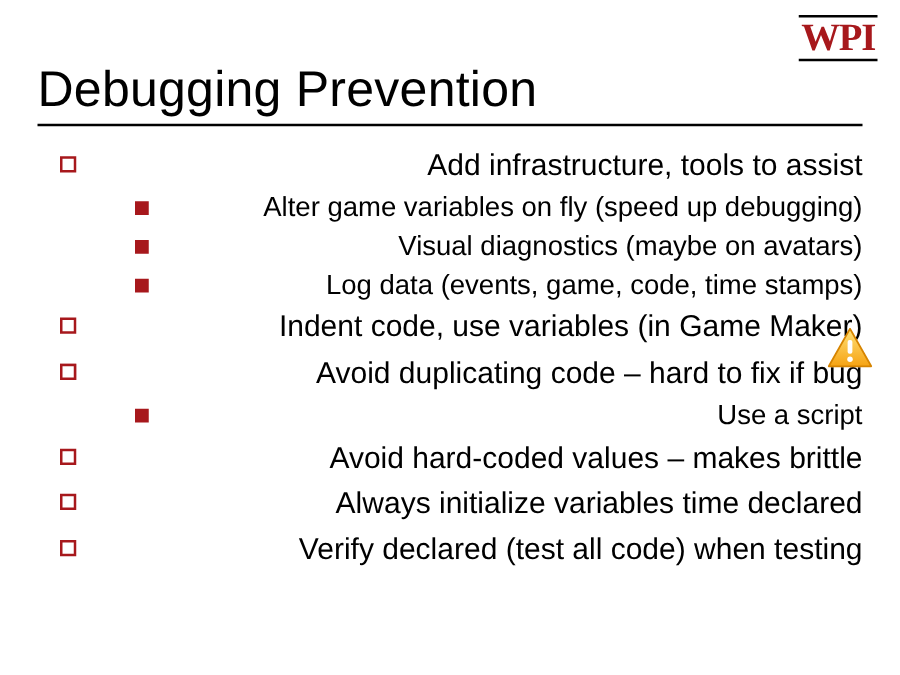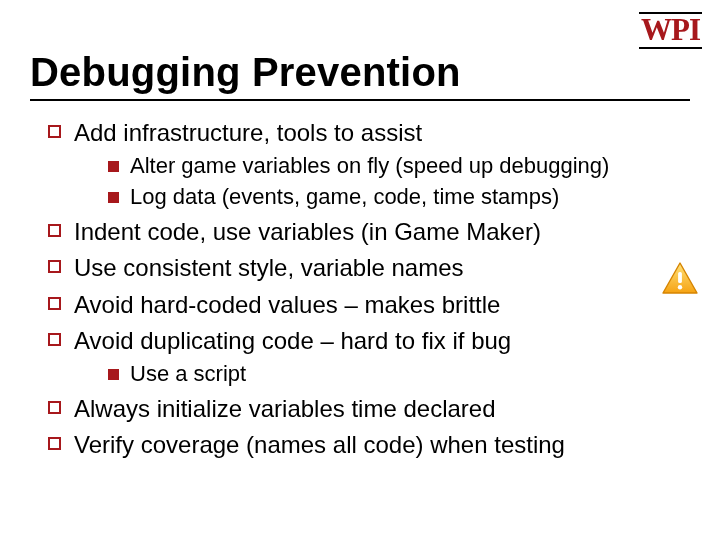--- a/index.html
+++ b/index.html
@@ -28,33 +28,34 @@
     font-size: 31px;
     color: #a7181c;
     letter-spacing: -1px;
     border-top: 2px solid #000;
     border-bottom: 2px solid #000;
     padding: 0 2px;
     line-height: 1.05;
   }
   .title {
     font-size: 40px;
-    font-weight: bold;
+    font-weight: normal;
     margin: 40px 0 4px 0;
     letter-spacing: 0.2px;
   }
   .rule {
     border: none;
     border-top: 2px solid #000;
     margin: 0 0 16px 0;
   }
   ul.top {
     list-style: none;
     margin: 0;
     padding: 0 0 0 18px;
+    text-align: right;
   }
   ul.top > li {
     position: relative;
     font-size: 24px;
     line-height: 1.35;
     padding-left: 26px;
     margin: 4px 0;
   }
   ul.top > li::before {
     content: "";
@@ -105,43 +106,43 @@
   <div class="logo">WPI</div>
 
   <h1 class="title">Debugging Prevention</h1>
   <hr class="rule">
 
   <ul class="top">
     <li>
       <span>Add infrastructure, tools to assist</span>
       <ul class="sub">
         <li>Alter game variables on fly (speed up debugging)</li>
+        <li>Visual diagnostics  (maybe on avatars)</li>
         <li>Log data (events, game, code, time stamps)</li>
       </ul>
     </li>
     <li>
       <span>Indent code, use variables (in Game Maker)</span>
     </li>
     <li>
-      <span>Use consistent style, variable names</span>
-    </li>
-    <li>
-      <span>Avoid hard-coded values – makes brittle</span>
     </li>
     <li>
       <span>Avoid duplicating code – hard to fix if bug</span>
       <ul class="sub">
         <li>Use a script</li>
       </ul>
     </li>
     <li>
+      <span>Avoid hard-coded values – makes brittle</span>
+    </li>
+    <li>
       <span>Always initialize variables time declared</span>
     </li>
     <li>
-      <span>Verify coverage (names all code) when testing</span>
+      <span>Verify declared (test all code) when testing</span>
     </li>
   </ul>
 
   <div class="warn">
     <svg viewBox="0 0 36 33">
       <defs>
         <linearGradient id="g" x1="0" y1="0" x2="0" y2="1">
           <stop offset="0" stop-color="#ffe27a"></stop>
           <stop offset="1" stop-color="#f6a313"></stop>
         </linearGradient>

